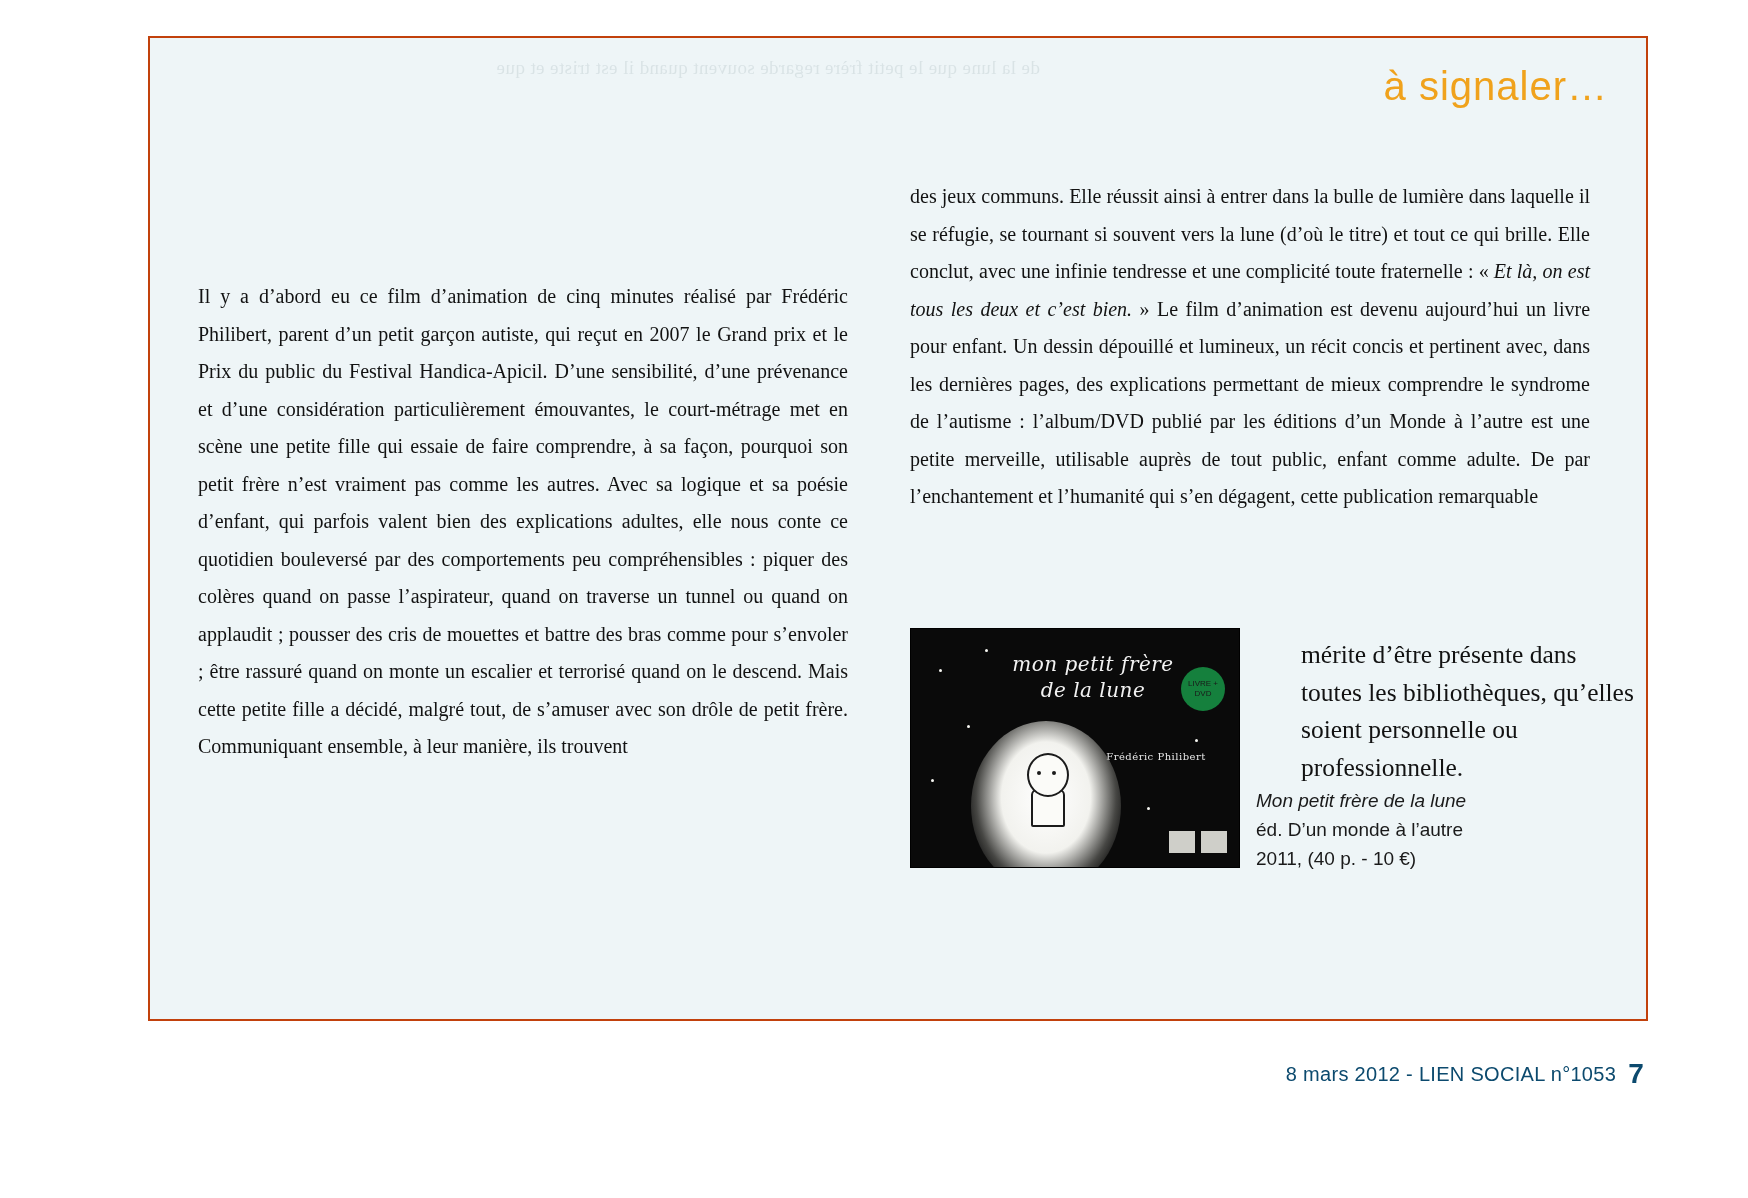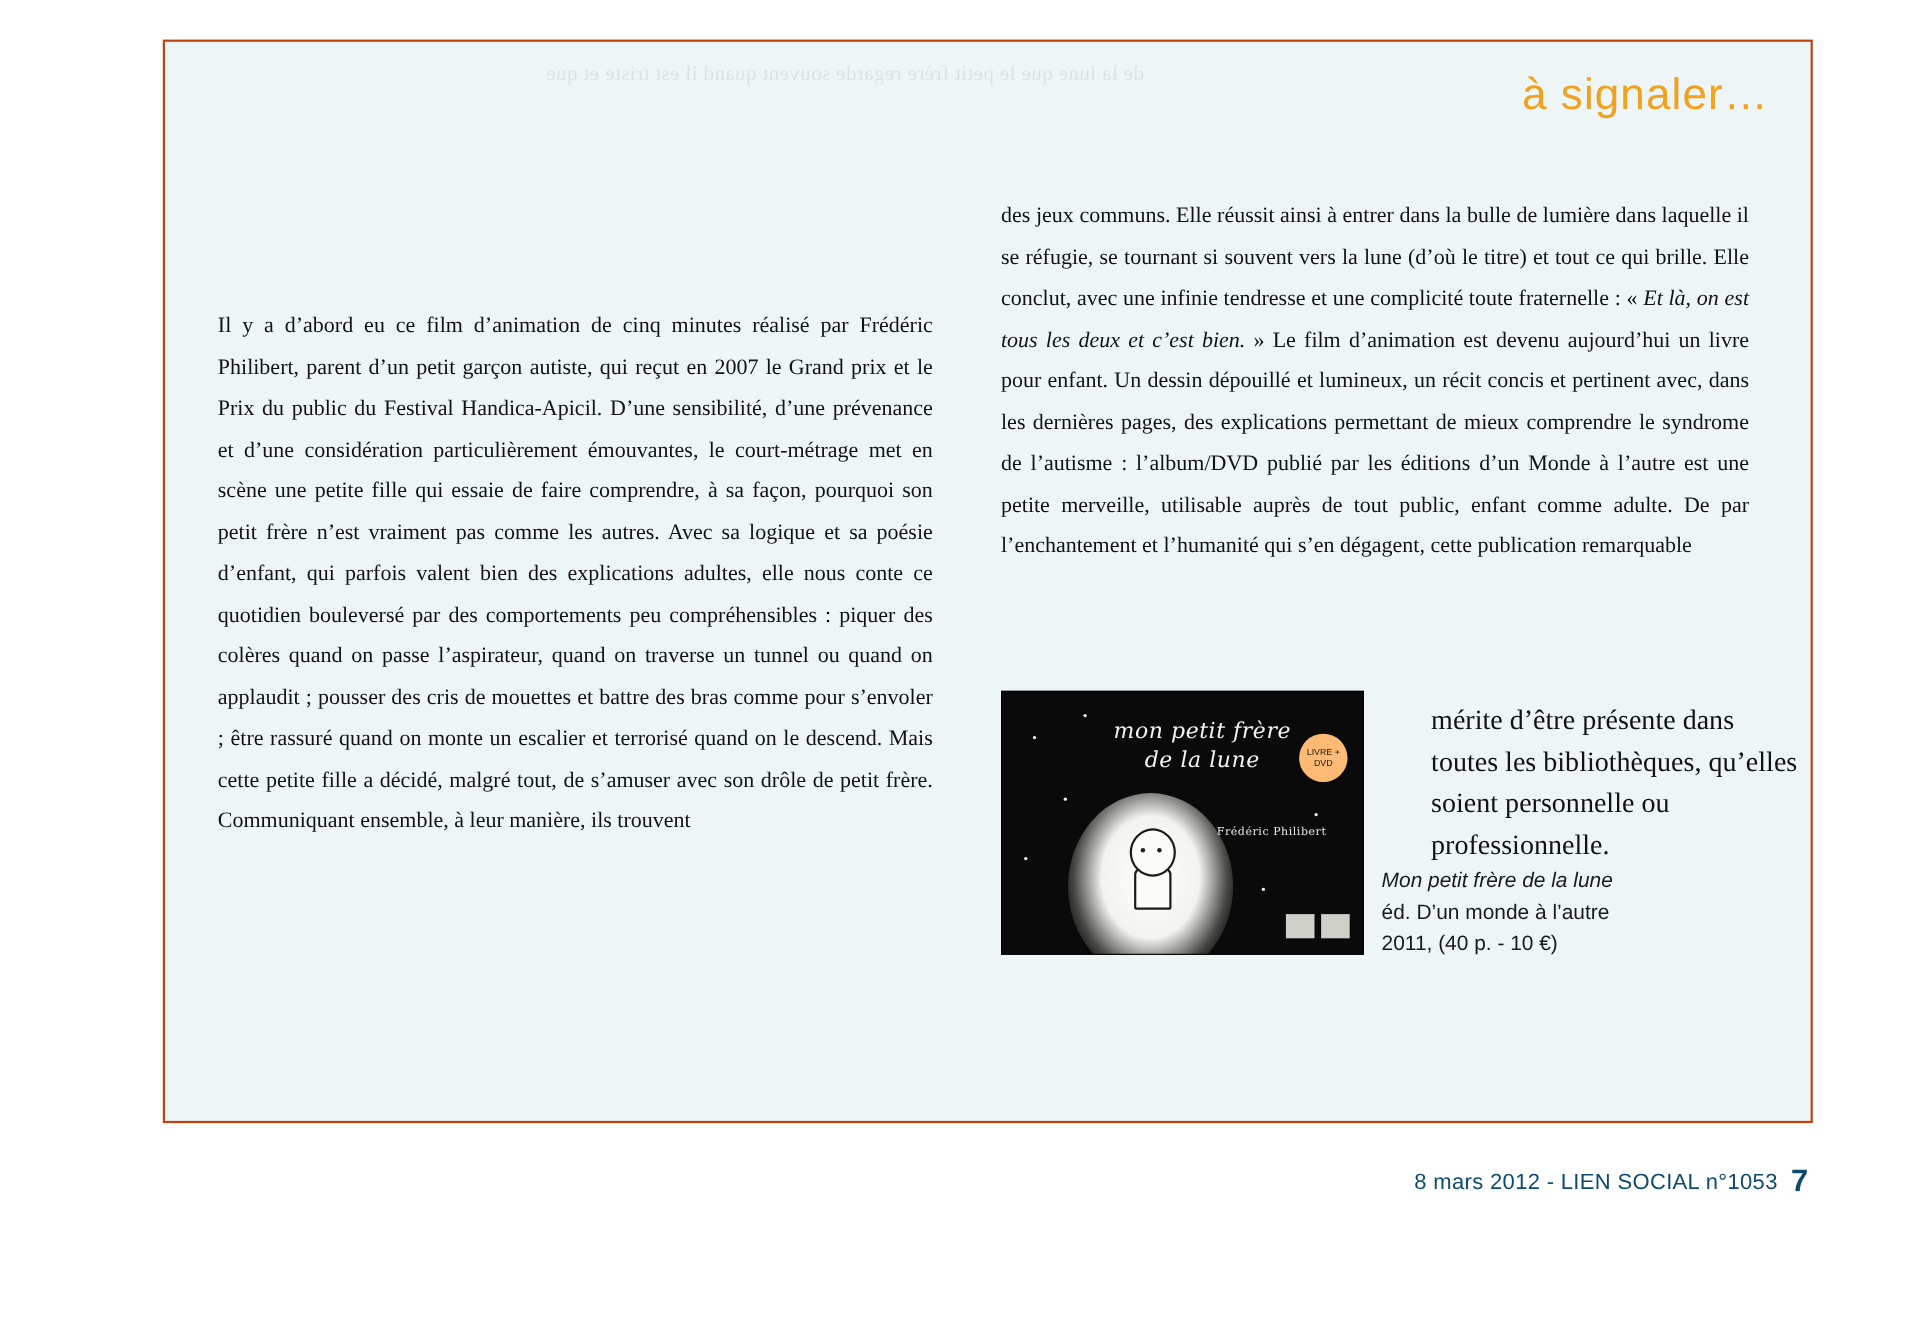--- a/index.html
+++ b/index.html
@@ -134,21 +134,21 @@
     font-size: 10px;
     letter-spacing: 0.5px;
   }
   .cover .badge {
     position: absolute;
     right: 14px;
     top: 38px;
     width: 44px;
     height: 44px;
     border-radius: 50%;
-    background: #fdba74;
+    background: #15803d;
     color: #1a1a1a;
     font-family: "Liberation Sans", sans-serif;
     font-size: 8px;
     line-height: 10px;
     display: flex;
     align-items: center;
     justify-content: center;
     text-align: center;
     padding: 3px;
     box-sizing: border-box;

